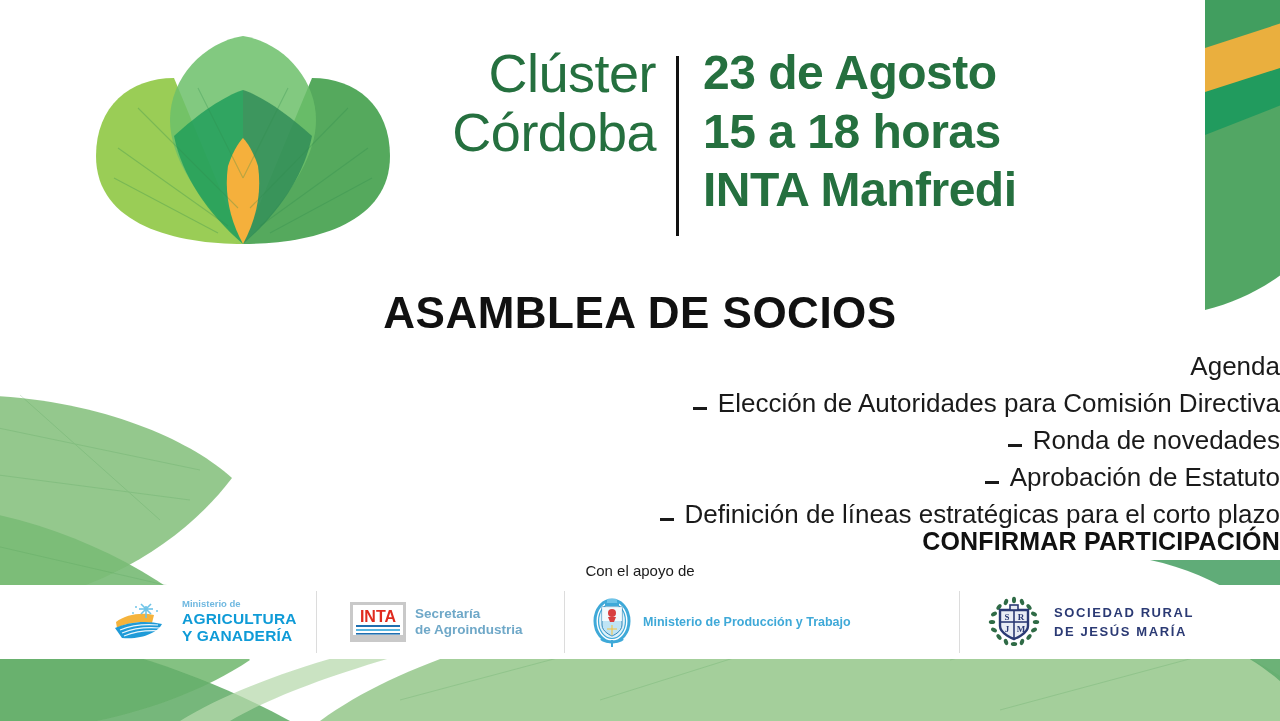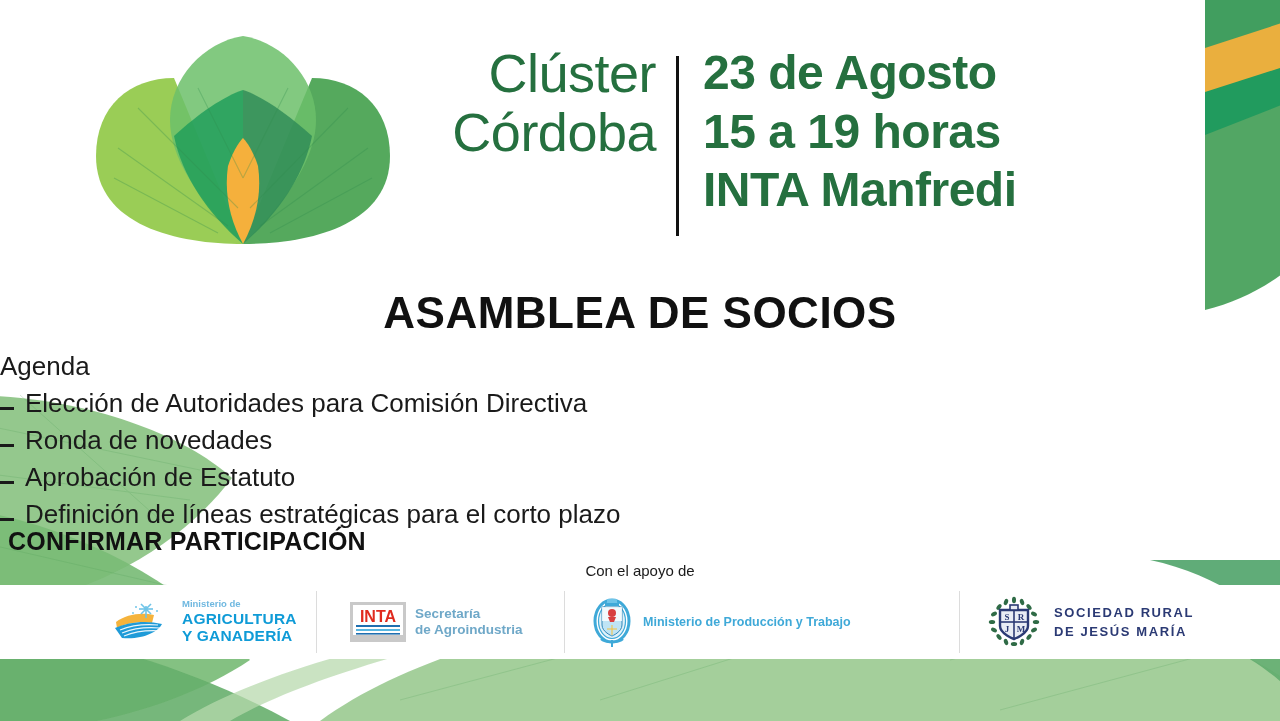--- a/index.html
+++ b/index.html
@@ -32,31 +32,31 @@
     letter-spacing:-0.5px; white-space:nowrap;
   }
 
   
   .headline {
     position:absolute; left:0; right:0; top:288px; text-align:center;
     font-size:44px; font-weight:bold; color:#111; letter-spacing:0.5px;
   }
 
   
-  .agenda { position:absolute; left:0; right:0; top:348px; text-align:left; }
+  .agenda { position:absolute; left:0; right:0; top:348px; text-align:right; }
   .agenda-title { font-size:26px; color:#1a1a1a; line-height:1.42; font-weight:400; }
   .agenda-item { font-size:26px; color:#1a1a1a; line-height:1.42; font-weight:400; white-space:nowrap; }
   .agenda-item .dash {
     display:inline-block; width:14px; height:3px; background:#1a1a1a;
     vertical-align:2px; margin-right:11px;
   }
 
   
   .confirm {
-    position:absolute; left:0; right:0; top:527px; text-align:left;
+    position:absolute; left:0; right:0; top:527px; text-align:right;
     font-size:25px; font-weight:bold; color:#111; letter-spacing:0.2px;margin-left:8px;
   }
   .apoyo {
     position:absolute; left:0; right:0; top:562px; text-align:center;
     font-size:15px; color:#1a1a1a; font-weight:400;
   }
 
   
   .sponsor-band {
     position:absolute; left:0; top:585px; width:1280px; height:74px;
@@ -160,21 +160,21 @@
   </svg>
 
   <div class="title-block">
     <div class="title-left">
       <div class="line">Clúster</div>
       <div class="line">Córdoba</div>
     </div>
     <div class="divider"></div>
     <div class="title-right">
       <div class="line">23 de Agosto</div>
-      <div class="line">15 a 19 horas</div>
+      <div class="line">15 a 18 horas</div>
       <div class="line">INTA Manfredi</div>
     </div>
   </div>
 
   <div class="headline">ASAMBLEA DE SOCIOS</div>
 
   <div class="agenda">
     <div class="agenda-title">Agenda</div>
     <div class="agenda-item">
       <span class="dash"></span><span>Elección de Autoridades para Comisión Directiva</span>

